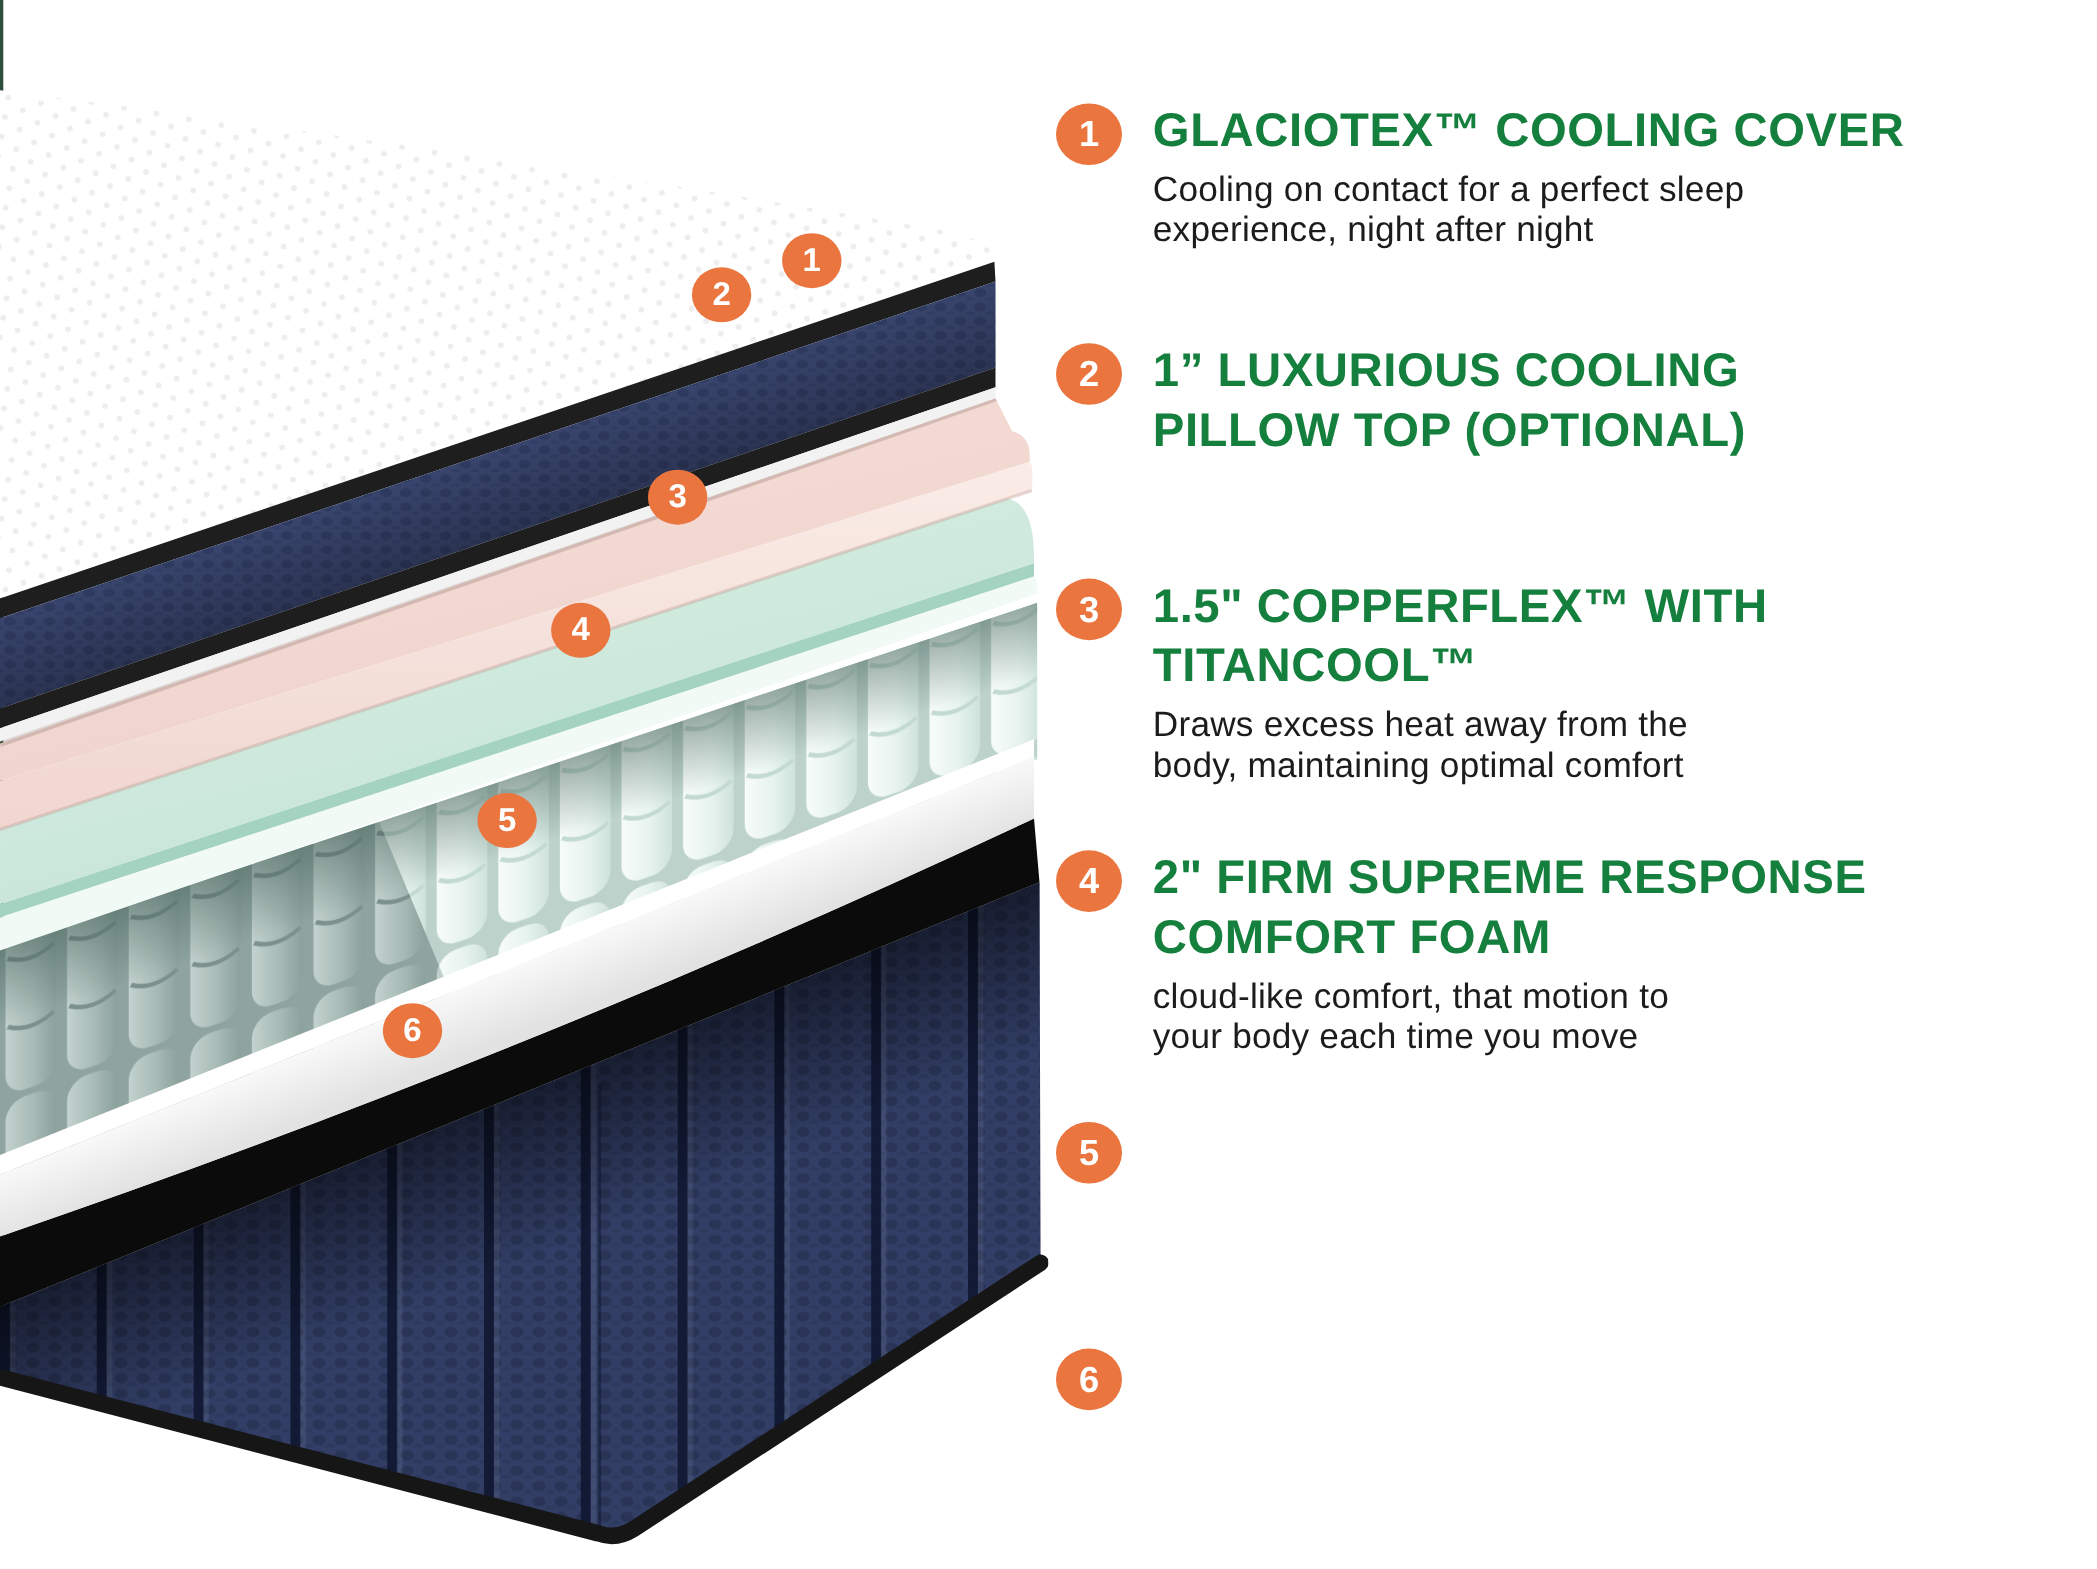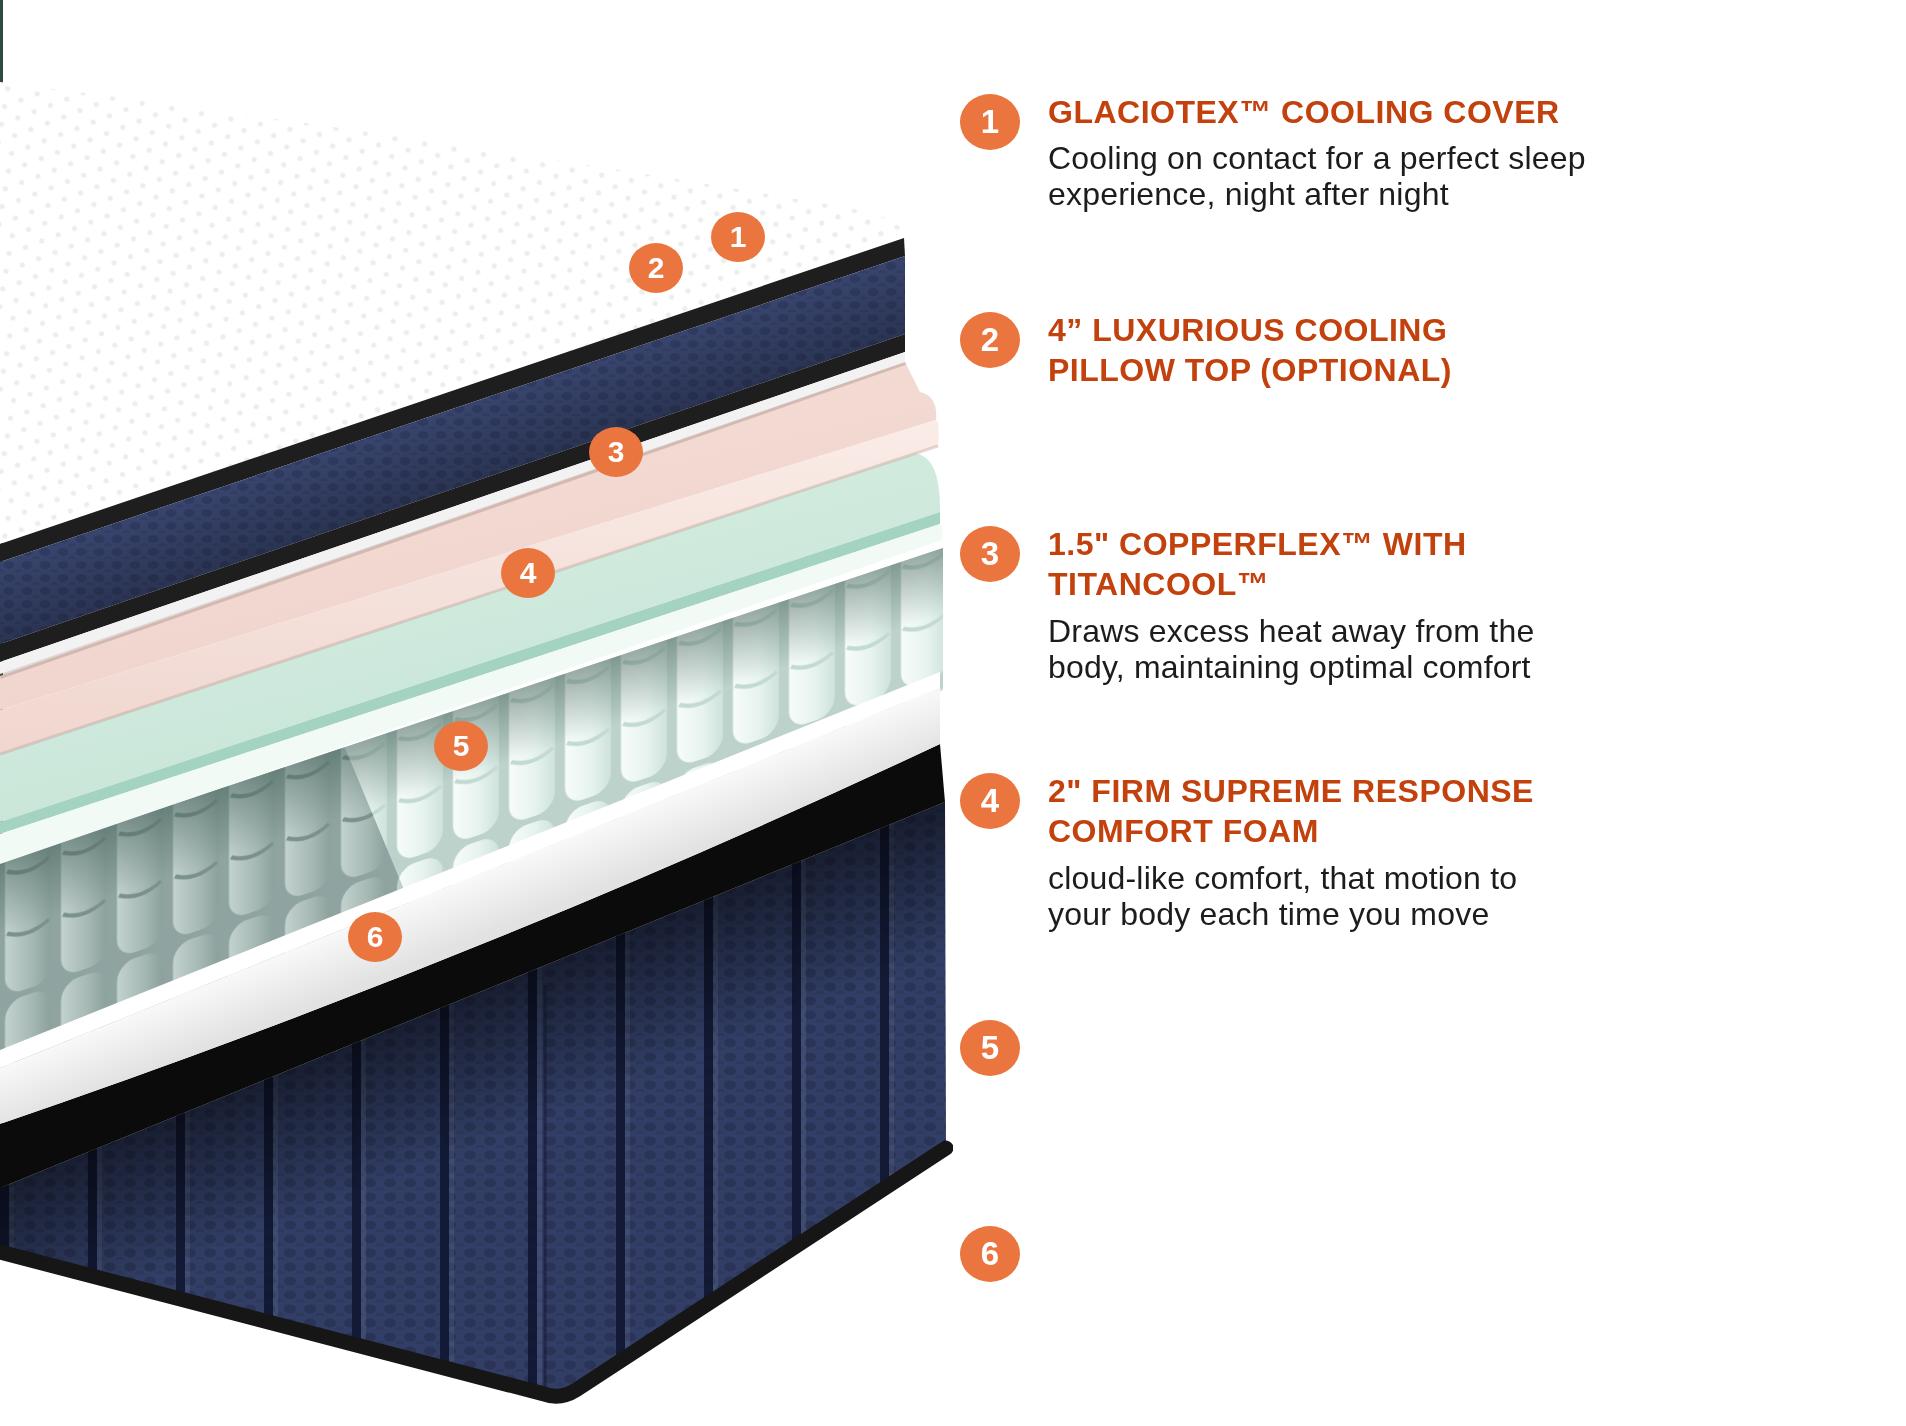--- a/index.html
+++ b/index.html
@@ -20,22 +20,22 @@
   .dc5{left:461px;top:746px;}
   .dc6{left:375px;top:937px;}
 
   
   .feature{position:absolute;left:960px;display:flex;align-items:flex-start;}
   .f1{top:92px;} .f2{top:310px;} .f3{top:524px;} .f4{top:771px;} .f5{top:1018px;} .f6{top:1224px;}
   .list-badge{flex:0 0 auto;width:60px;height:56px;margin-top:2px;border-radius:50%;
     display:flex;align-items:center;justify-content:center;
     color:#fff;font-size:33px;font-weight:700;}
   .feature .text{margin-left:28px;max-width:810px;}
-  .feature h2{margin:0;font-size:32px;line-height:1.26;font-weight:800;
-    letter-spacing:.5px;color:#c2410c;white-space:pre-line;}
+  .feature h2{margin:0;font-size:43px;line-height:1.26;font-weight:800;
+    letter-spacing:.5px;color:#15803d;white-space:pre-line;}
   .feature p{margin:8px 0 0 0;font-size:32px;line-height:1.13;font-weight:400;
     letter-spacing:.2px;color:#1c1c1c;white-space:pre-line;}
 </style>
 </head>
 <body>
 
 <div class="page">
 
   <div class="edge-line"></div>
 
@@ -188,21 +188,21 @@
     <div class="text">
       <h2>GLACIOTEX™ COOLING COVER</h2>
       <p>Cooling on contact for a perfect sleep
 experience, night after night</p>
     </div>
   </div>
 
   <div class="feature f2">
     <div class="list-badge" style="background: rgb(234, 117, 63);">2</div>
     <div class="text">
-      <h2>4” LUXURIOUS COOLING
+      <h2>1” LUXURIOUS COOLING
 PILLOW TOP (OPTIONAL)</h2>
     </div>
   </div>
 
   <div class="feature f3">
     <div class="list-badge" style="background: rgb(234, 117, 63);">3</div>
     <div class="text">
       <h2>1.5" COPPERFLEX™ WITH
 TITANCOOL™</h2>
       <p>Draws excess heat away from the

